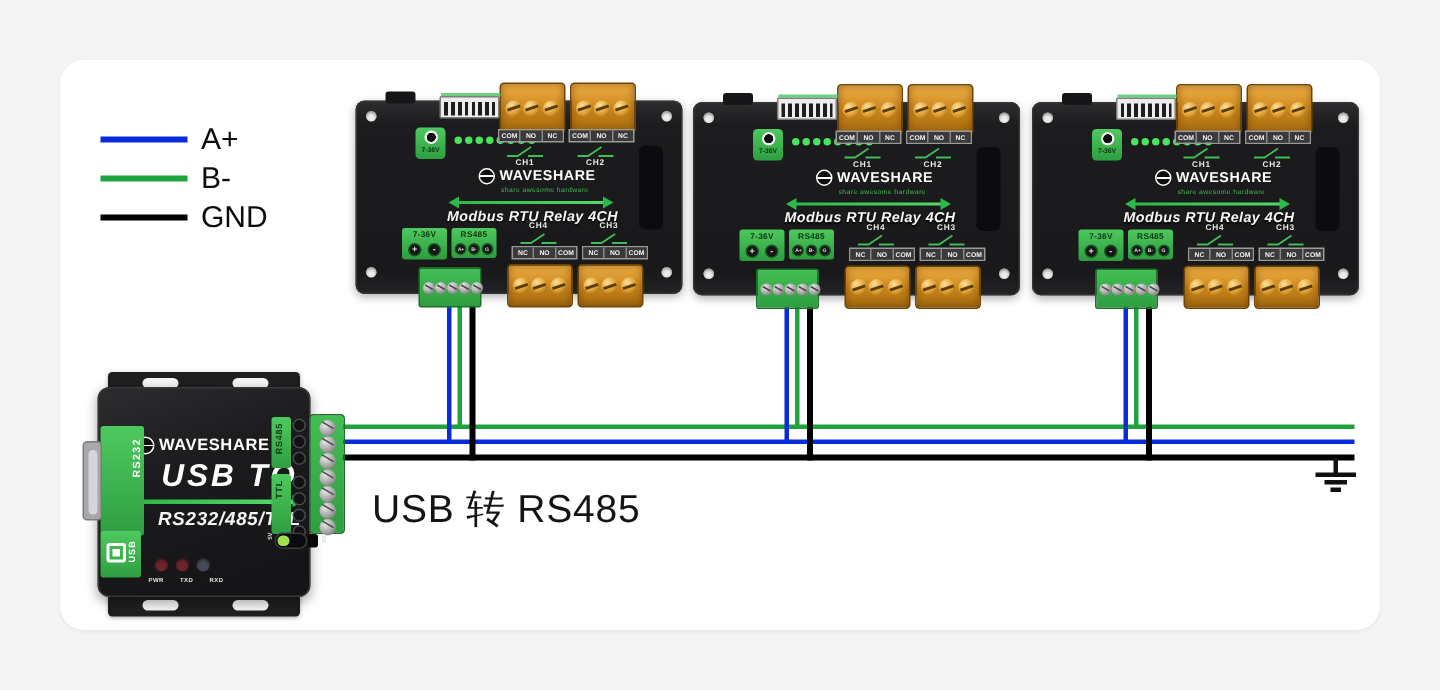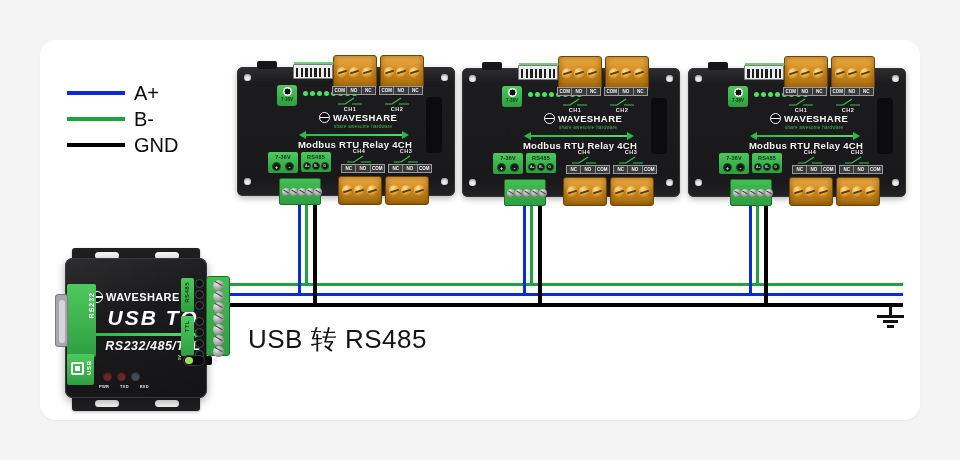--- a/index.html
+++ b/index.html
@@ -65,21 +65,21 @@
              background-image:linear-gradient(0deg,transparent 44%,#fff 44% 56%,transparent 56%); }
   .wname { margin-left:3px; color:#fff; font-weight:700; font-size:9.5px; letter-spacing:.4px; }
   .wtag { position:absolute; left:97px; top:69px; color:#3dbf52; font-size:4.5px; letter-spacing:.3px; }
   .dblarrow { position:absolute; left:64px; top:79px; width:106px; height:2px;
               background:linear-gradient(90deg,#2db84a,#56d96c); }
   .dblarrow::before,.dblarrow::after { content:""; position:absolute; top:-3px;
               border-top:4px solid transparent; border-bottom:4px solid transparent; }
   .dblarrow::before { left:-2px; border-right:7px solid #2db84a; }
   .dblarrow::after  { right:-2px; border-left:7px solid #2db84a; }
   .rtitle { position:absolute; left:44px; top:84px; width:148px; text-align:center; color:#f7f7f7;
-            font-size:9.5px; font-weight:700; letter-spacing:.3px;
+            font-size:9.5px; font-weight:700; font-style:italic; letter-spacing:.3px;
             text-shadow:0 1px 1px #000; }
   .gblock { position:absolute; top:97px; border-radius:2px; padding:2px 2px 2px;
             background:linear-gradient(180deg,#4ec95e,#2d9c3f); text-align:center; z-index:3; }
   .gblock .glabel { font-size:5.5px; font-weight:700; color:#0d3512; letter-spacing:.2px; }
   .gpins { display:flex; justify-content:space-around; margin-top:2px; }
   .gpin { border-radius:50%; background:#17171a; color:#cfe9cf; display:flex; align-items:center;
           justify-content:center; border:1px solid #17581f; }
   .gpin.big { width:9px; height:9px; font-size:6px; font-weight:700; }
   .gpin.sm  { width:8px; height:8px; font-size:3.4px; font-weight:700; }
   .bterm { position:absolute; left:42px; top:123px; width:42px; height:27px; border-radius:2px;

